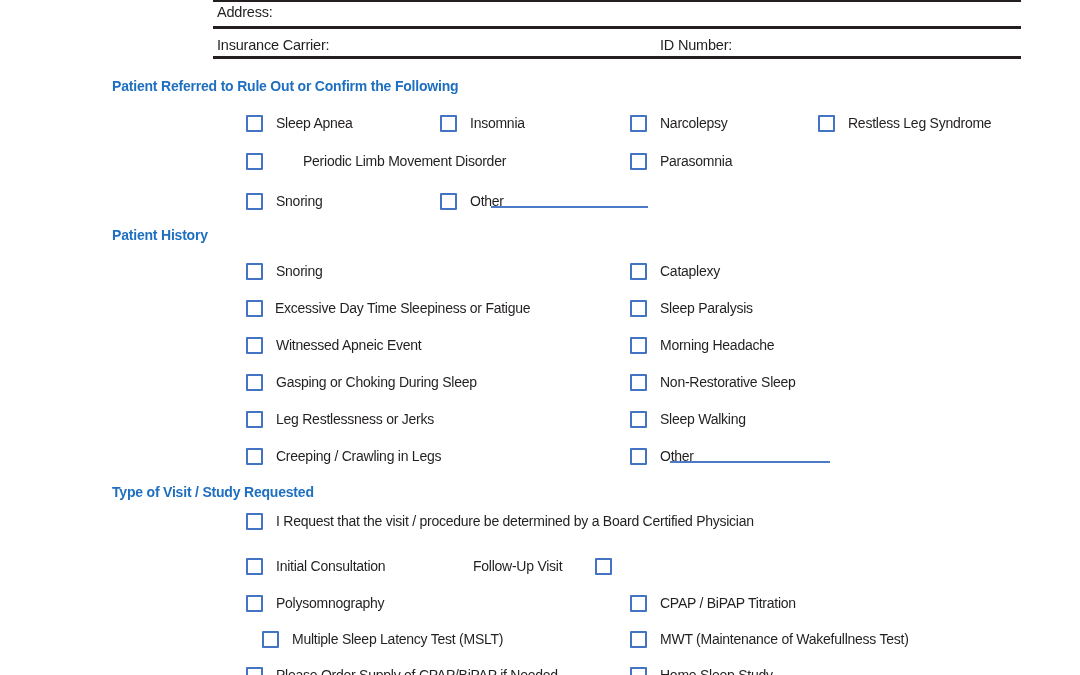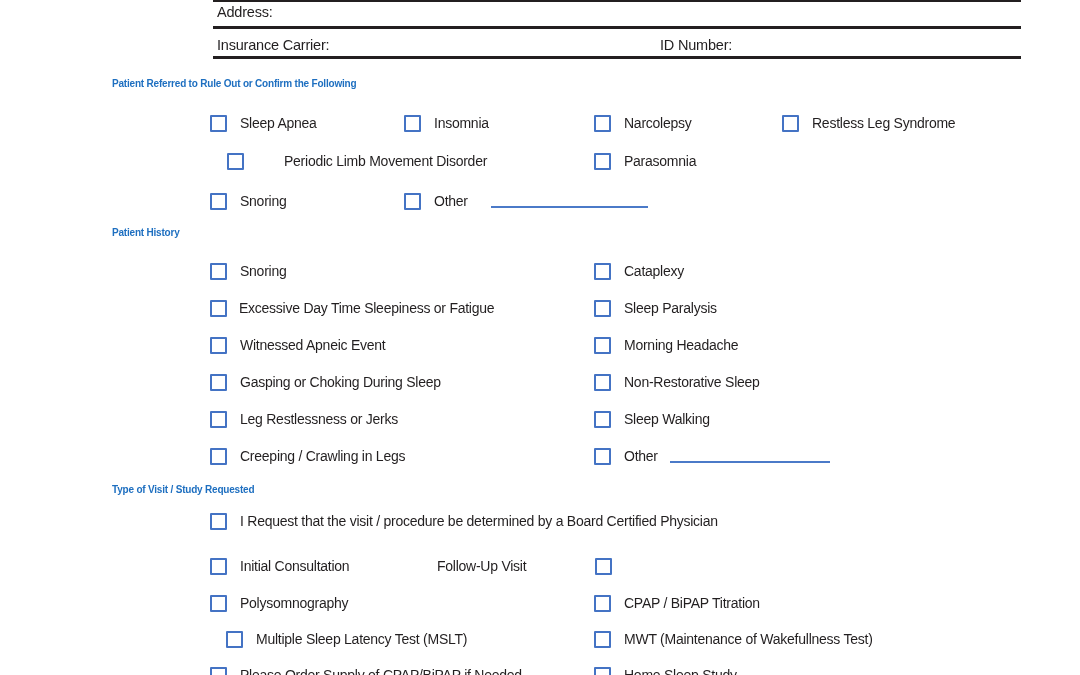--- a/index.html
+++ b/index.html
@@ -8,25 +8,25 @@
     background:#ffffff;
     font-family:"Liberation Sans", sans-serif;
     -webkit-font-smoothing:antialiased;
   }
   .hline{position:absolute; background:#231f20;}
   .field-label{
     position:absolute; font-size:14.5px; color:#221f20;
     letter-spacing:-0.2px; white-space:nowrap; font-weight:500;
   }
   .heading{
-    position:absolute; font-size:10px; font-weight:600; color:#1e6fc0;
+    position:absolute; font-size:14px; font-weight:600; color:#1e6fc0;
     letter-spacing:-0.2px; white-space:nowrap;text-align:center;
   }
   .item{
-    position:absolute; display:flex; align-items:center; gap:13px; height:18px;
+    position:absolute; display:flex; align-items:center; gap:13px; height:18px;margin-left:36px;
   }
   .cb{
     width:13px; height:13px; border:2px solid #4473c4; border-radius:1px;
     background:#ffffff; flex:0 0 auto; box-sizing:content-box;
   }
   .lbl{
     font-size:14px; color:#221f20; letter-spacing:-0.25px; white-space:nowrap;
   }
   .blank-line{position:absolute; height:2px; background:#4b7ac8;}
   .cb-standalone{position:absolute;}
@@ -63,21 +63,21 @@
   </div>
   <div class="item" style="left:594px; top:114px;">
     <span class="cb"></span>
     <span class="lbl">Narcolepsy</span>
   </div>
   <div class="item" style="left:782px; top:114px;">
     <span class="cb"></span>
     <span class="lbl">Restless Leg Syndrome</span>
   </div>
 
-  <div class="item" style="left:227px; top:152px;gap:40px;">
+  <div class="item" style="left:210px; top:152px;gap:40px;">
     <span class="cb"></span>
     <span class="lbl">Periodic Limb Movement Disorder</span>
   </div>
   <div class="item" style="left:594px; top:152px;">
     <span class="cb"></span>
     <span class="lbl">Parasomnia</span>
   </div>
 
   <div class="item" style="left:210px; top:192px;">
     <span class="cb"></span>

